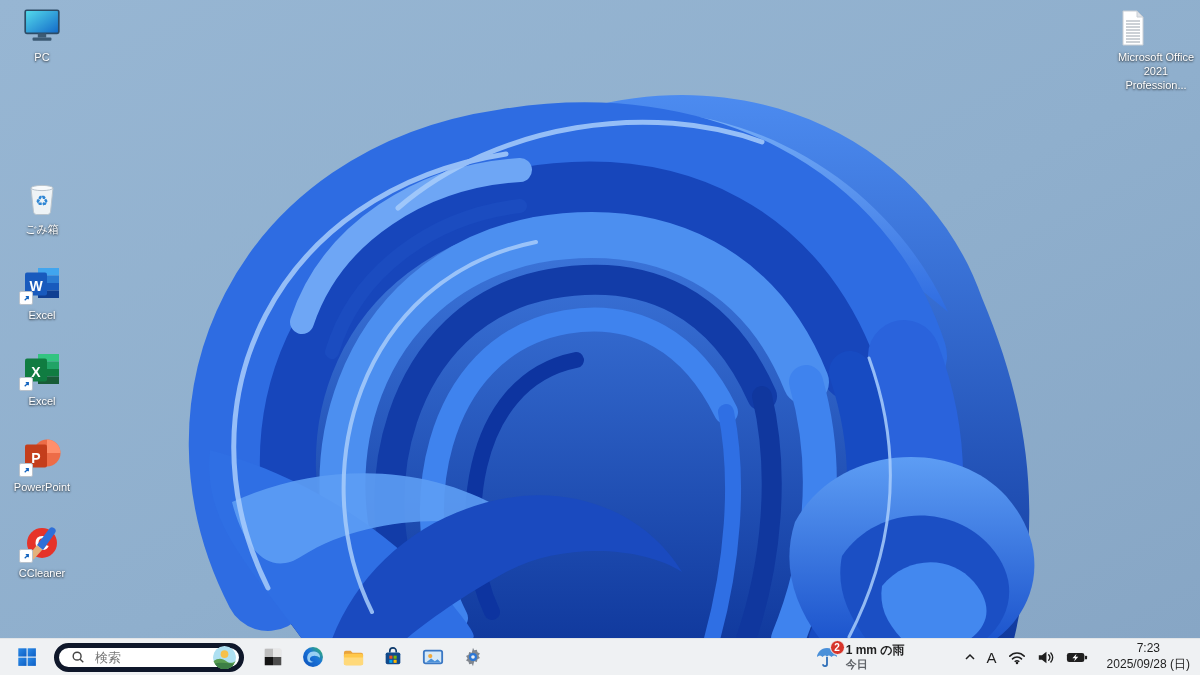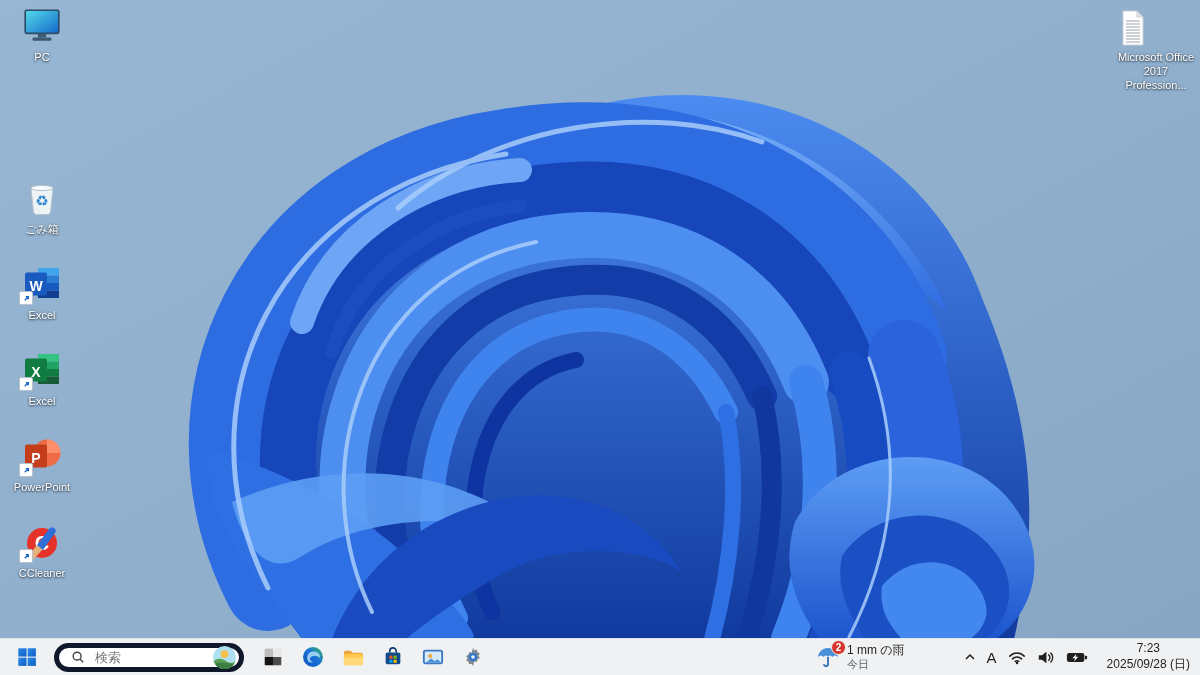--- a/index.html
+++ b/index.html
@@ -24,21 +24,21 @@
   .search-pill input{flex:1;min-width:0;border:none;outline:none;background:transparent;
                      font-size:13px;color:#444;font-family:inherit;}
   .bing-circle{width:23px;height:23px;border-radius:50%;overflow:hidden;flex:0 0 auto;}
   .pinned{display:flex;align-items:center;gap:2px;margin-left:6px;}
   .tb-right{position:absolute;right:0;top:0;height:36px;display:flex;align-items:center;gap:11px;padding-right:10px;}
   .widget{display:flex;align-items:center;gap:7px;margin-right:42px;padding:2px 6px;border-radius:5px;}
   .umbrella-wrap{position:relative;width:24px;height:26px;}
   .badge{position:absolute;top:-4px;right:-6px;min-width:15px;height:15px;border-radius:8px;background:#d7352b;
          color:#fff;font-size:10px;font-weight:bold;display:flex;align-items:center;justify-content:center;
          border:1px solid #f2f4f6;box-sizing:border-box;}
-  .widget-text{display:flex;flex-direction:column;line-height:1.15;}
+  .widget-text{display:flex;flex-direction:column;line-height:1.15;font-weight:bold;}
   .widget-text .l1{font-size:12px;color:#1f1f1f;}
   .widget-text .l2{font-size:11px;color:#5f6368;}
   .tray{display:flex;align-items:center;gap:11px;}
   .ime{font-size:15px;color:#1f1f1f;}
   .clock{margin-left:8px;text-align:center;font-size:12px;color:#1f1f1f;line-height:1.3;}
   
   .office-block{position:absolute;left:1112px;top:8px;width:88px;display:flex;flex-direction:column;
                 align-items:flex-start;gap:3px;}
   .office-block .lbl{text-align:center;font-size:11px;line-height:1.25;color:#fff;
                      text-shadow:0 1px 2px rgba(0,0,0,.65),0 0 3px rgba(0,0,0,.4);}
@@ -220,21 +220,21 @@
             <line x1="14" y1="22" x2="28" y2="22"></line>
           <line x1="14" y1="25" x2="28" y2="25"></line>
             <line x1="14" y1="28" x2="28" y2="28"></line>
           <line x1="14" y1="31" x2="28" y2="31"></line>
             <line x1="14" y1="34" x2="28" y2="34"></line>
         </g>
       </svg>
     </div>
     <div class="lbl">
       <span style="display:block">Microsoft Office</span>
-      <span style="display:block">2017 Profession...</span>
+      <span style="display:block">2021 Profession...</span>
     </div>
   </div>
 
   <div class="taskbar">
     <div class="tb-left">
       <div class="tb-btn">
         <svg width="22" height="22" viewBox="0 0 24 24">
           <defs>
               <linearGradient id="stg" x1="0" y1="0" x2="1" y2="1">
             <stop offset="0" stop-color="#2a8ae8"></stop>

